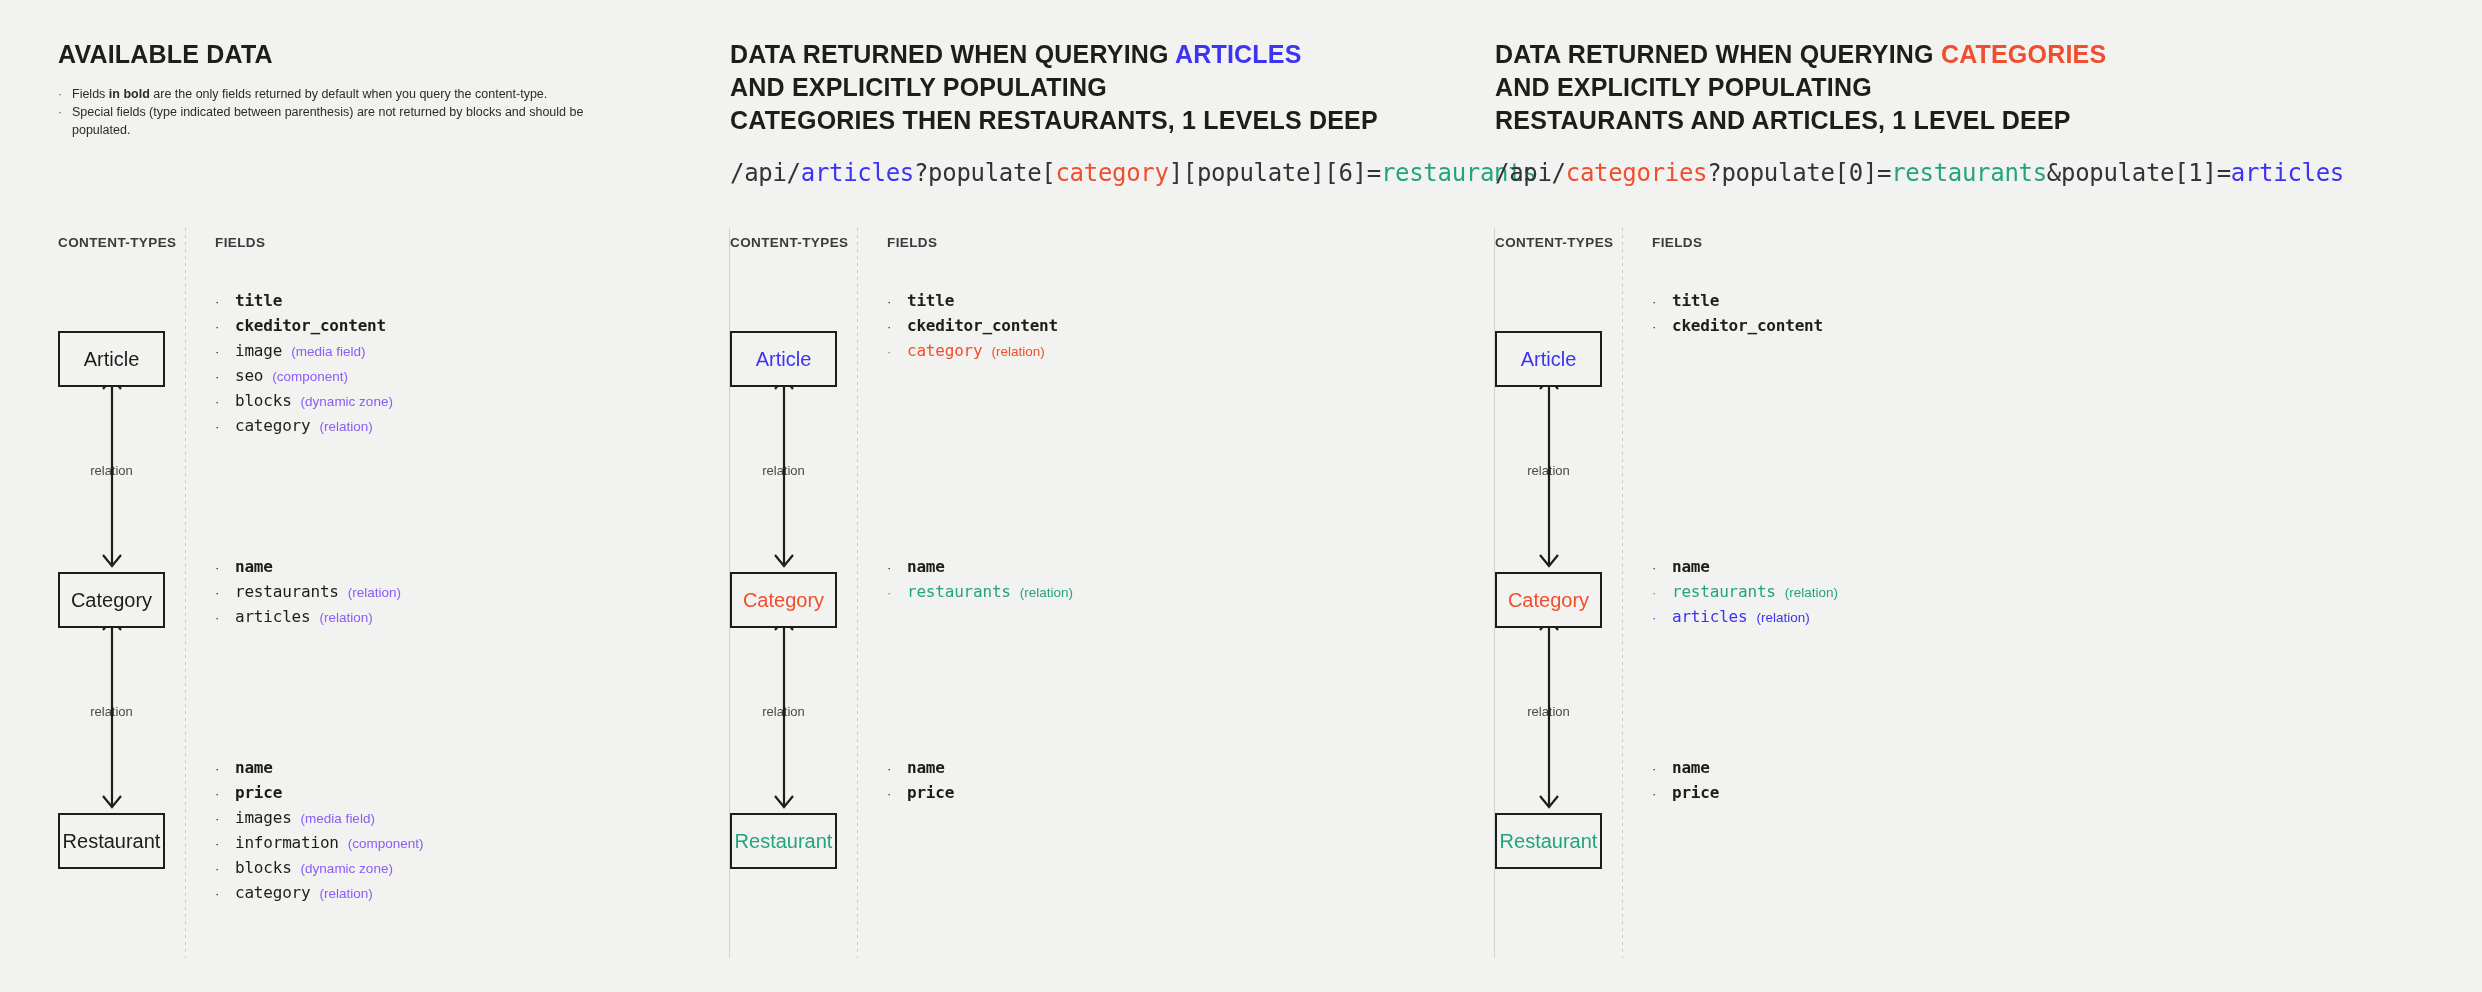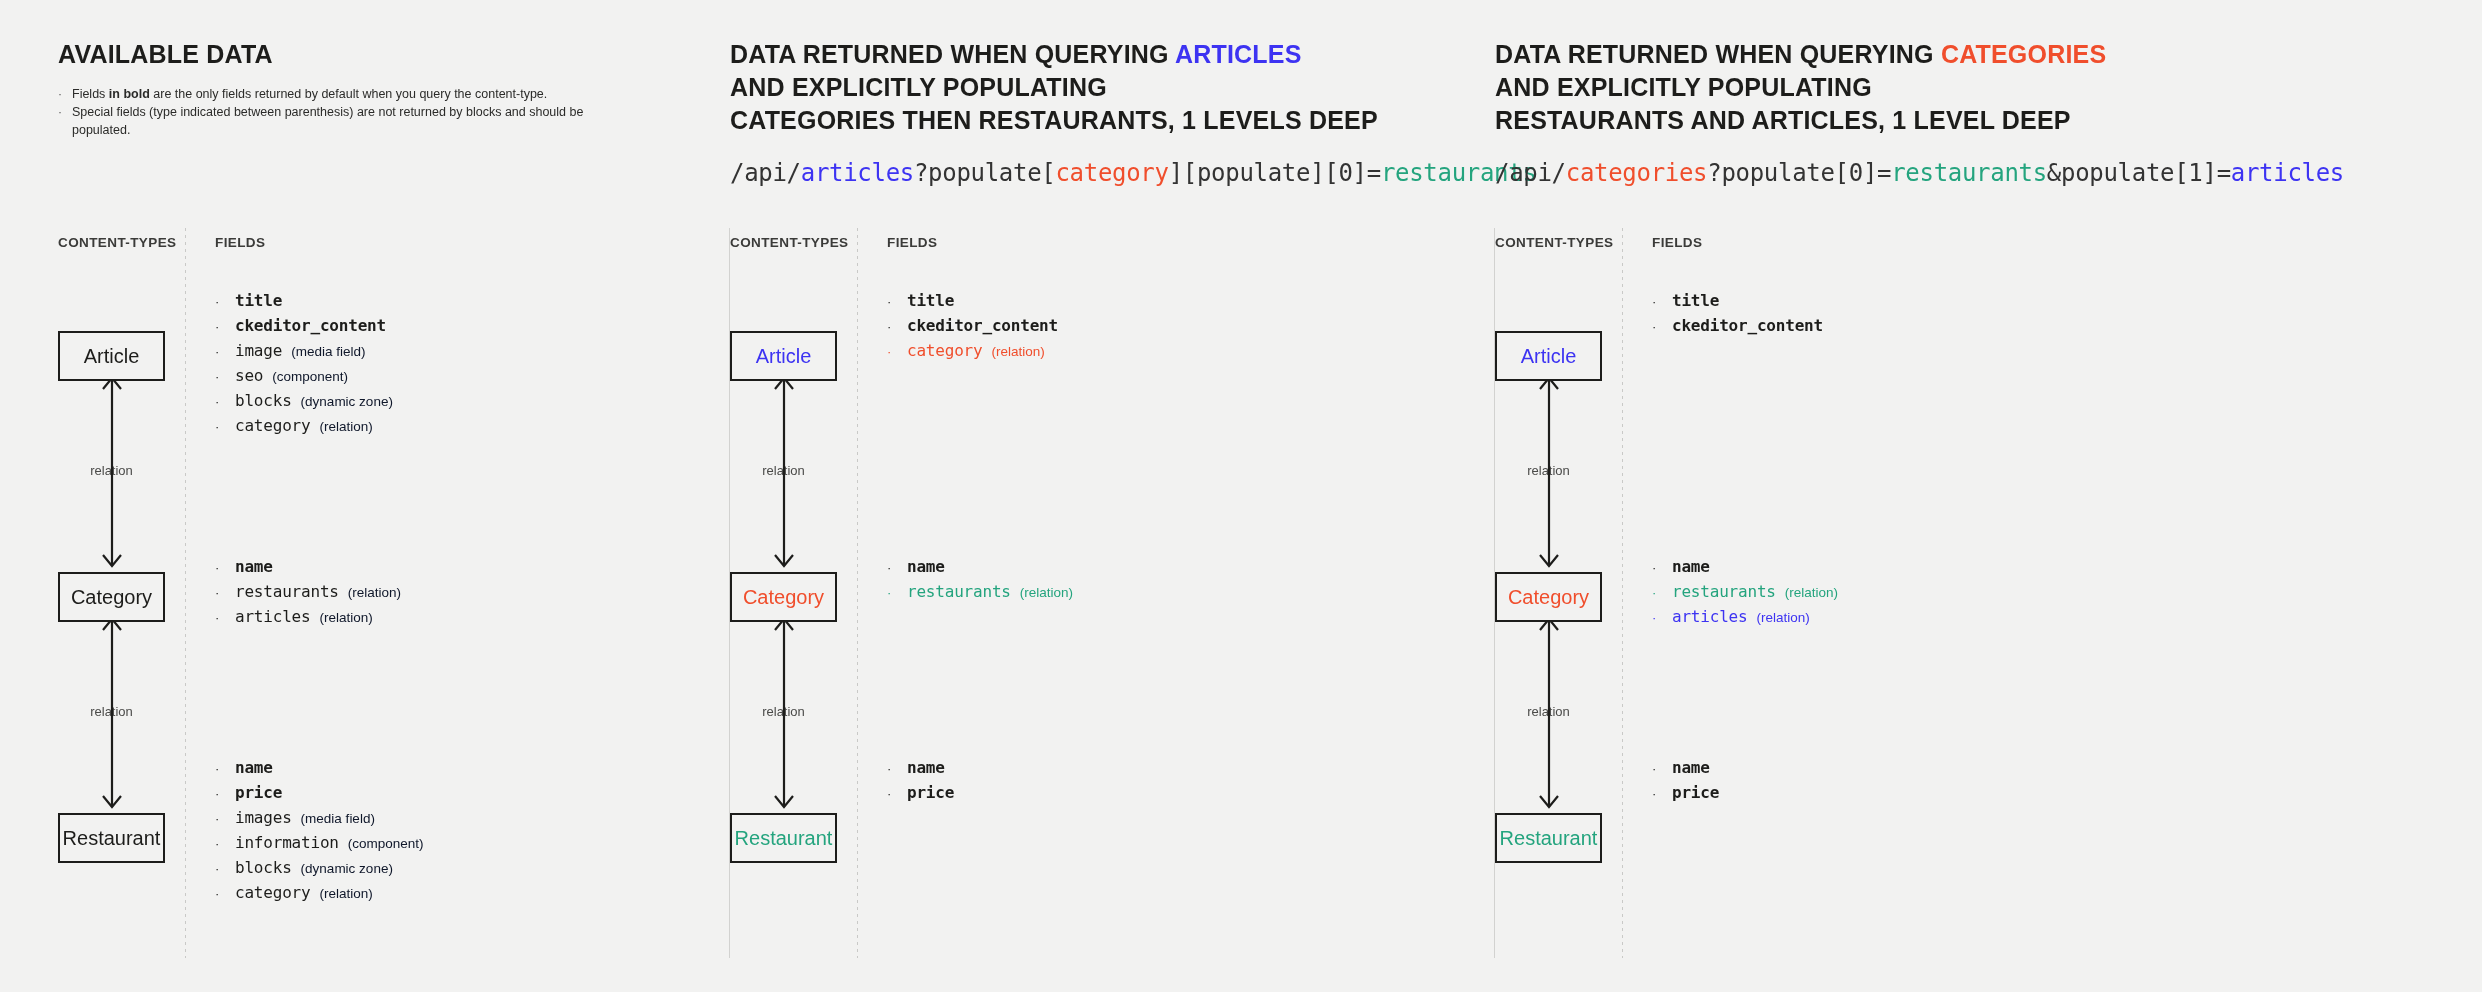--- a/index.html
+++ b/index.html
@@ -106,21 +106,21 @@
     background-image: linear-gradient(to bottom, #c9c9c7 0 3px, rgba(0,0,0,0) 3px 7px);
     background-size: 1px 7px;
     background-repeat: repeat-y;
   }
 
   
   .ct-box {
     position: absolute;
     box-sizing: border-box;
     width: 107px;
-    height: 50px;
+    height: 56px;
     border: 2.5px solid #1d1d1b;
     background: #f2f2f1;
     display: flex;
     align-items: center;
     justify-content: center;
     font-size: 20px;
     font-family: "Liberation Sans", sans-serif;
     color: #1d1d1b;
     z-index: 2;
   }
@@ -164,21 +164,21 @@
   .f-name {
     font-family: "DejaVu Sans Mono", monospace;
     font-size: 16px;
     color: #1d1d1b;
     letter-spacing: -0.2px;
   }
   .f-name.bold { font-weight: bold; }
   .f-type {
     font-family: "Liberation Sans", sans-serif;
     font-size: 13.5px;
-    color: #0f172a;
+    color: #8b5cf6;
     margin-left: 9px;
   }
 
   .field-row.col-red   .f-dot,
   .field-row.col-red   .f-name,
   .field-row.col-red   .f-type { color: #f04e2c; }
   .field-row.col-green .f-dot,
   .field-row.col-green .f-name,
   .field-row.col-green .f-type { color: #24a47e; }
   .field-row.col-blue  .f-dot,
@@ -305,21 +305,21 @@
         </div>
       </div>
     </div>
     <div class="panel panel-2">
       <div class="panel-head" style="left: 0px; top: 38px;">
         <div>
           <div class="title"><span>DATA RETURNED WHEN QUERYING </span><span class="hl-blue">ARTICLES</span></div>
           <div class="title"><span>AND EXPLICITLY POPULATING</span></div>
           <div class="title"><span>CATEGORIES THEN RESTAURANTS, 1 LEVELS DEEP</span></div>
         </div>
-        <div class="query"><span>/api/</span><span class="q-blue">articles</span><span>?populate[</span><span class="q-red">category</span><span>][populate][0]=</span><span class="q-green">restaurants</span></div>
+        <div class="query"><span>/api/</span><span class="q-blue">articles</span><span>?populate[</span><span class="q-red">category</span><span>][populate][6]=</span><span class="q-green">restaurants</span></div>
       </div>
       <div class="col-label" style="left: 0px; top: 235px;">CONTENT-TYPES</div>
       <div class="col-label" style="left: 157px; top: 235px;">FIELDS</div>
       <div class="dotted" style="left: 127px;"></div>
       <div class="panel-sep" style="right: 0px;"></div>
       <div class="ct-box c-blue" style="left: 0px; top: 331px;">Article</div>
       <div class="ct-box c-red" style="left: 0px; top: 572px;">Category</div>
       <div class="ct-box c-green" style="left: 0px; top: 813px;">Restaurant</div>
       <div class="arrow-wrap" style="left: 33.5px; top: 376px;">
         <svg width="40" height="192" viewBox="0 0 40 192">

